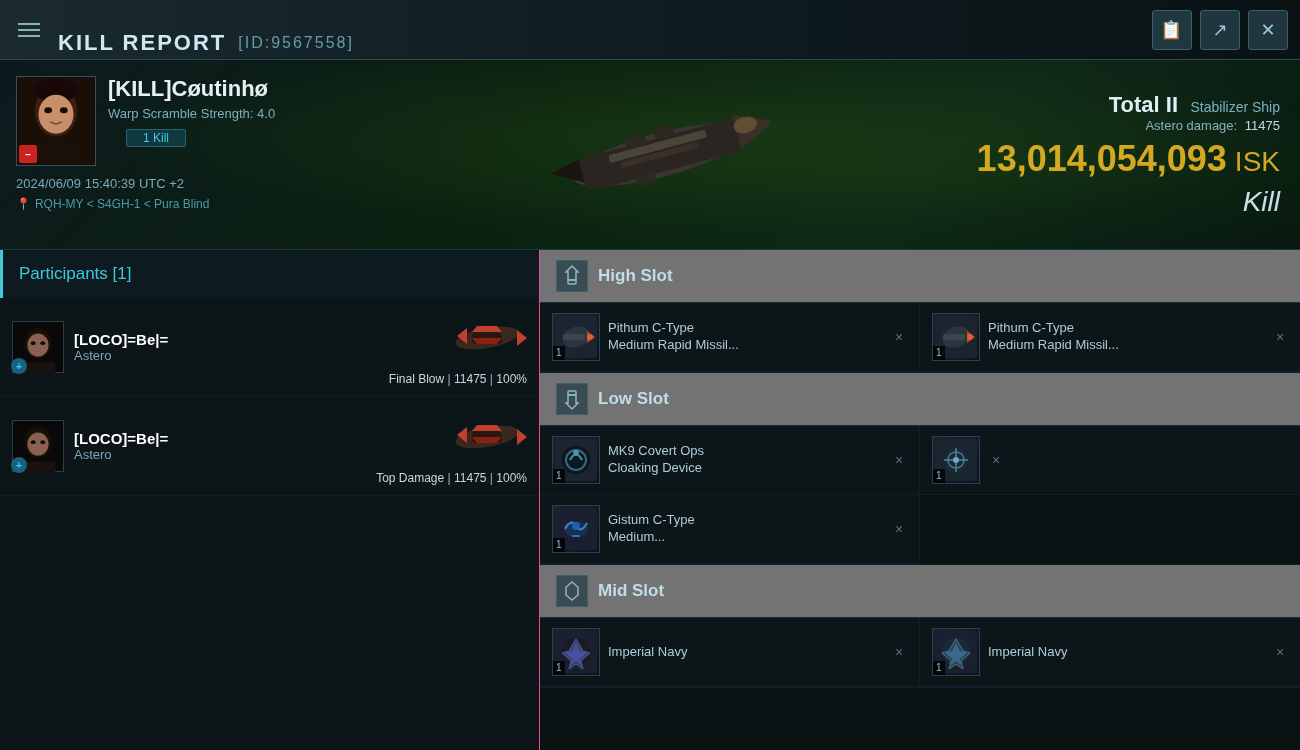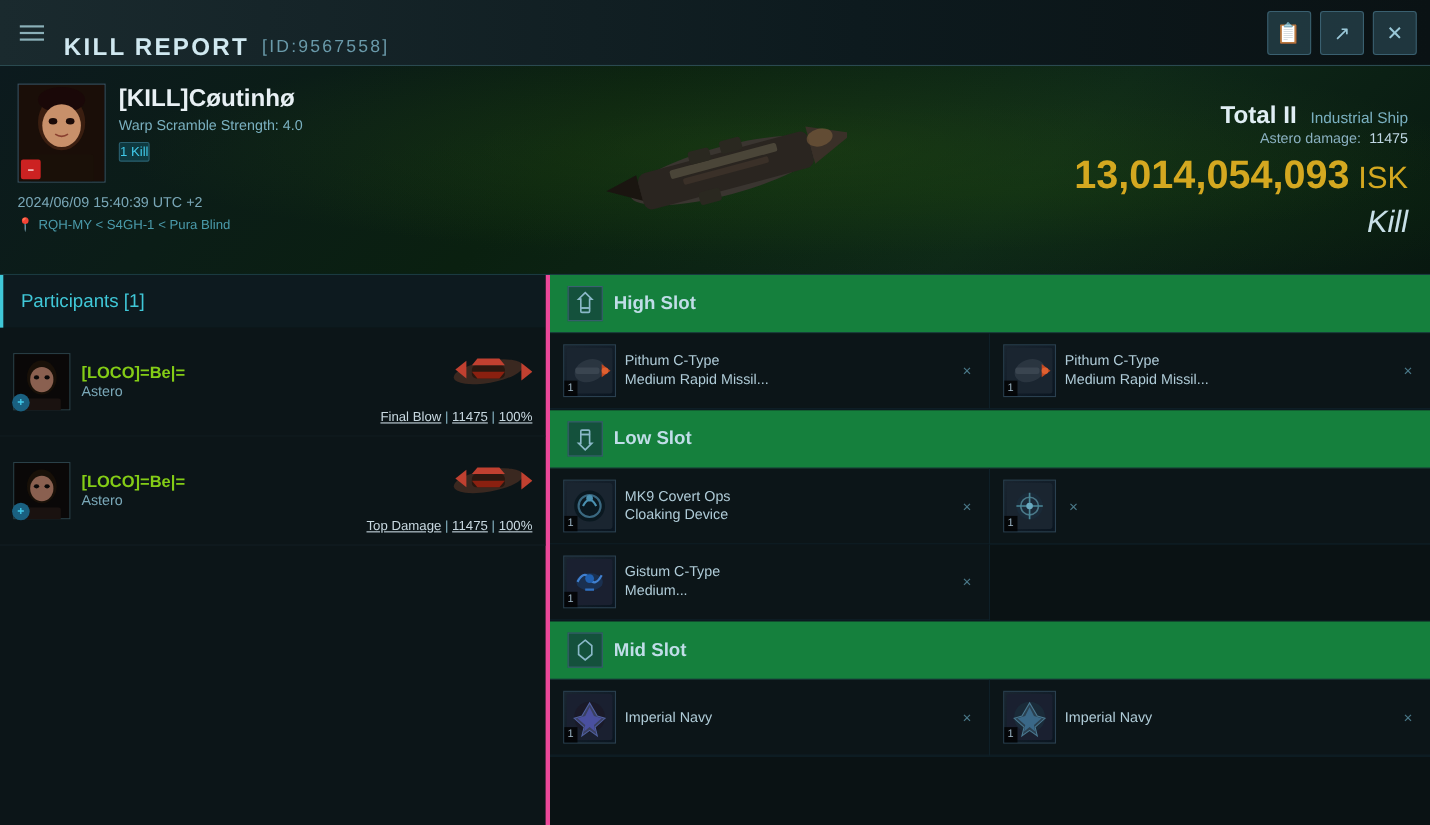--- a/index.html
+++ b/index.html
@@ -116,24 +116,25 @@
     .char-stat {
       font-size: 13px; color: #7ab0c0;
       margin-bottom: 2px;
     }
     .kills-badge {
       display: inline-block;
       background: rgba(20,100,120,0.4);
       border: 1px solid #2a6070;
       color: #40c8e8;
       font-size: 12px;
-      padding: 1px 0;
+      padding: 1px 16px;
       border-radius: 2px;
       margin-top: 6px;
       cursor: pointer;
+      margin-left: 18px;
     }
     .hero-date { margin-top: 10px; font-size: 13px; color: #7aa8b8; }
     .hero-location { margin-top: 6px; font-size: 12px; color: #4a9aaa; display: flex; align-items: center; gap: 4px; cursor: pointer; }
 
     .hero-ship {
       flex: 1;
       display: flex;
       align-items: center;
       justify-content: center;
       z-index: 1;
@@ -164,23 +165,23 @@
     }
 
     
     .main-content {
       display: flex;
       height: calc(750px - 60px - 190px);
     }
 
     
     .left-panel {
-      width: 500px;
+      width: 540px;
       background: #0c1518;
-      border-right: 4px solid #ec4899;
+      border-right: 1px solid #ec4899;
       overflow-y: auto;
     }
     .participants-header {
       padding: 14px 16px;
       font-size: 17px;
       color: #40c8d8;
       border-left: 3px solid #40c8d8;
       margin: 0;
       background: #0d1a1f;
     }
@@ -204,48 +205,48 @@
     .part-plus {
       position: absolute;
       bottom: -2px; left: -2px;
       width: 16px; height: 16px;
       background: #1a6080;
       border-radius: 50%;
       display: flex; align-items: center; justify-content: center;
       font-size: 11px; color: #40c8e8; font-weight: bold;
     }
     .part-info { flex: 1; }
-    .part-name { font-size: 15px; color: #84cc16; font-weight: 600; }
+    .part-name { font-size: 15px; color: #ffffff; font-weight: 600; }
     .part-ship { font-size: 13px; color: #7aa8b8; }
     .part-ship-img {
       width: 80px; height: 60px;
       margin-left: auto;
       display: flex; align-items: center; justify-content: center;
     }
     .part-stats {
       text-align: right;
       font-size: 12px;
       color: #8ab8c8;
       white-space: nowrap;
     }
-    .part-stats span { color: #c8d8e0; text-decoration: underline; }
+    .part-stats span { color: #c8d8e0; }
 
     
     .right-panel {
       flex: 1;
       background: #0a1214;
       overflow-y: auto;
     }
     .slot-section { padding: 0; }
     .slot-header {
       display: flex;
       align-items: center;
       gap: 10px;
       padding: 10px 16px;
-      background: #15803d;
+      background: #737373;
       border-bottom: 1px solid #1a3038;
     }
     .slot-icon {
       width: 32px; height: 32px;
       border: 1px solid #3a6070;
       background: rgba(20,50,60,0.6);
       display: flex; align-items: center; justify-content: center;
       font-size: 16px; color: #8ab8c8;
     }
     .slot-title {
@@ -382,21 +383,21 @@
 
       <rect x="80" y="50" width="20" height="12" rx="3" fill="#2a2820" transform="rotate(-15, 110, 75)"></rect>
       <rect x="110" y="48" width="20" height="12" rx="3" fill="#2a2820" transform="rotate(-15, 110, 75)"></rect>
       <rect x="80" y="88" width="20" height="12" rx="3" fill="#2a2820" transform="rotate(-15, 110, 75)"></rect>
     </svg>
   </div>
 
   <div class="hero-right">
     <div>
       <span class="ship-name">Total II</span>
-      <span class="ship-type" style="margin-left:8px;">Industrial Ship</span>
+      <span class="ship-type" style="margin-left:8px;">Stabilizer Ship</span>
     </div>
     <div class="total-damage-line">
       <span>Astero damage:</span>
       <span style="color:#c0d8e4;margin-left:4px;">11475</span>
     </div>
     <div style="display:flex;align-items:baseline;margin-top:4px;">
       <span class="isk-value">13,014,054,093</span>
       <span class="isk-label">ISK</span>
     </div>
     <div class="kill-badge">Kill</div>

